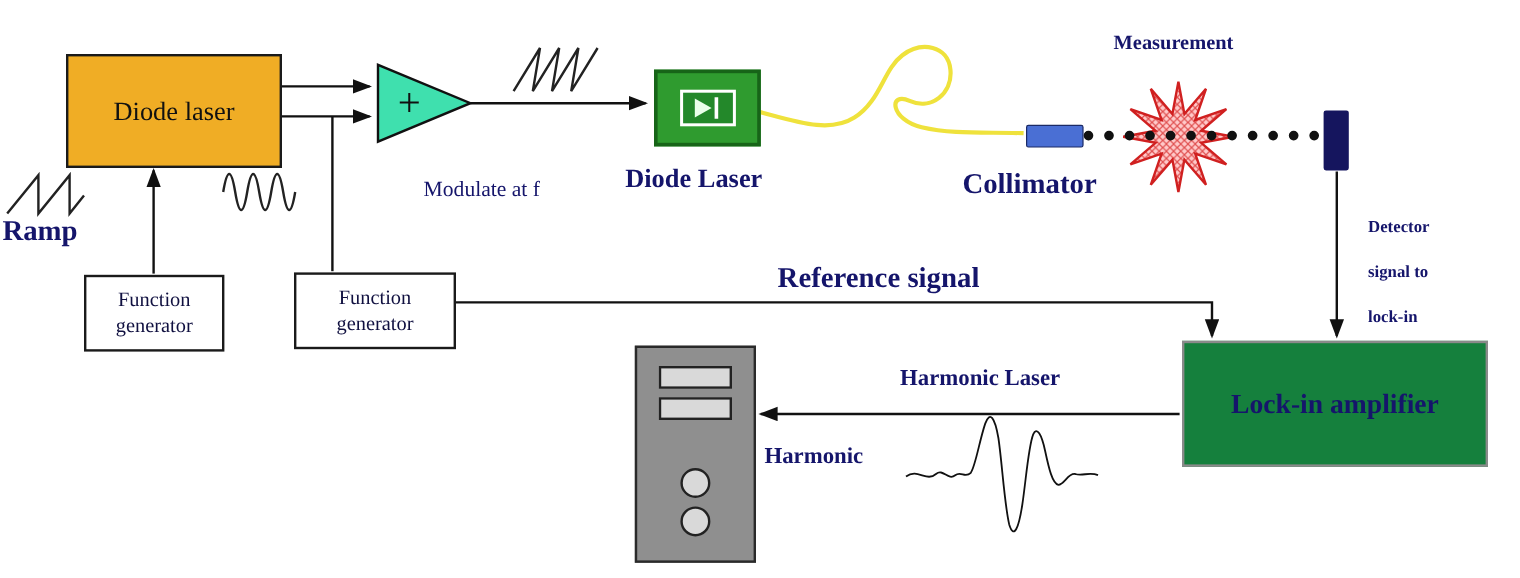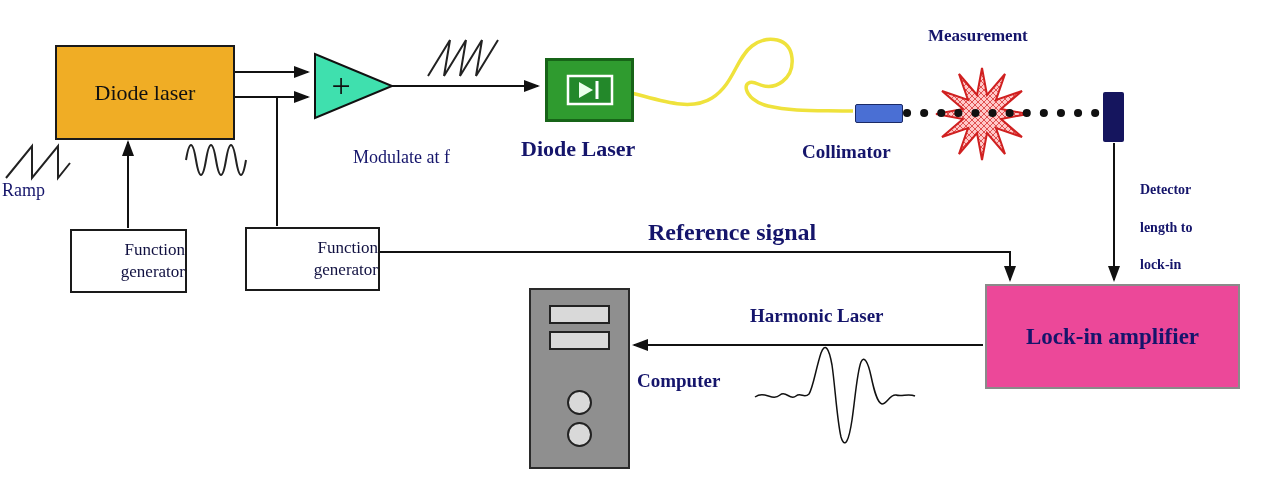--- a/index.html
+++ b/index.html
@@ -19,59 +19,59 @@
   }
   .navy { color:#15156b; }
 
   #controller {
     left:55px; top:45px; width:176px; height:91px;
     background:#f0ad25; border:2px solid #1a1a1a;
     font-size:22px; color:#111; line-height:1.25;
   }
   .funcgen {
     background:#ffffff; border:2px solid #1a1a1a;
-    font-size:17px; color:#101040; line-height:1.3;align-items:flex-end;
+    font-size:17px; color:#101040; line-height:1.3;
   }
   #fg1 { left:70px;  top:229px; width:113px; height:60px; }
   #fg2 { left:245px; top:227px; width:131px; height:60px; }
 
   #diode-box {
     left:545px; top:58px; width:83px; height:58px;
     background:#2f9b2f; border:3px solid #176418;
   }
   #collimator {
     left:855px; top:104px; width:46px; height:17px;
     background:#4a6fd4; border:1px solid #1b2a66; border-radius:2px;
   }
   #detector {
     left:1103px; top:92px; width:21px; height:50px;
     background:#15155e; border-radius:2px;
   }
   #lockin {
     left:985px; top:284px; width:251px; height:101px;
-    background:#ec4899; border:2px solid #8a8a8a;
+    background:#15803d; border:2px solid #8a8a8a;
     font-size:23px; font-weight:bold; color:#15156b;
   }
   #computer-tower {
     left:529px; top:288px; width:97px; height:177px;
     background:#8f8f8f; border:2px solid #2a2a2a;
   }
   .slot {
     position:absolute; left:18px; width:57px; height:15px;
     background:#d9d9d9; border:2px solid #222;
   }
   .cd { position:absolute; left:36px; width:21px; height:21px;
     background:#d9d9d9; border:2px solid #222; border-radius:50%;
   }
 
   .lbl { position:absolute; white-space:pre-line; }
-  #lbl-ramp       { left:2px;   top:180px; font-size:18px; font-weight:normal; }
+  #lbl-ramp       { left:2px;   top:180px; font-size:24px; font-weight:bold; }
   #lbl-modulate   { left:317px; top:147px; font-size:18px;margin-left:36px; }
   #lbl-diode      { left:521px; top:136px; font-size:22px; font-weight:bold; }
-  #lbl-collimator { left:802px; top:141px; font-size:19px; font-weight:bold; }
+  #lbl-collimator { left:802px; top:141px; font-size:24px; font-weight:bold; }
   #lbl-measure    { left:928px; top:3px;   font-size:17px; font-weight:bold; line-height:1.3; }
   #lbl-detnote    { left:1140px; top:162px; font-size:14px; font-weight:bold; line-height:1.35; }
   #lbl-reference  { left:648px; top:219px; font-size:24px; font-weight:bold; }
   #lbl-harmonic   { left:750px; top:305px; font-size:19px; font-weight:bold; }
   #lbl-computer   { left:637px; top:370px; font-size:19px; font-weight:bold; }
 </style>
 </head>
 <body>
 
 <svg class="abs" style="left:0;top:0" width="1267" height="482" viewBox="0 0 1267 482">
@@ -163,19 +163,19 @@
 <div class="lbl navy" id="lbl-modulate">Modulate at f</div>
 <div class="lbl navy" id="lbl-diode">Diode Laser</div>
 <div class="lbl navy" id="lbl-collimator">Collimator</div>
 
 <div class="lbl navy" id="lbl-measure">
   <span style="display:block">Measurement</span>
 </div>
 
 <div class="lbl navy" id="lbl-detnote">
   <span style="display:block">Detector</span>
-  <span style="display:block">length to</span>
+  <span style="display:block">signal to</span>
   <span style="display:block">lock-in</span>
 </div>
 
 <div class="lbl navy" id="lbl-reference">Reference signal</div>
 <div class="lbl navy" id="lbl-harmonic">Harmonic Laser</div>
-<div class="lbl navy" id="lbl-computer">Computer</div>
+<div class="lbl navy" id="lbl-computer">Harmonic</div>
 
 </body></html>

